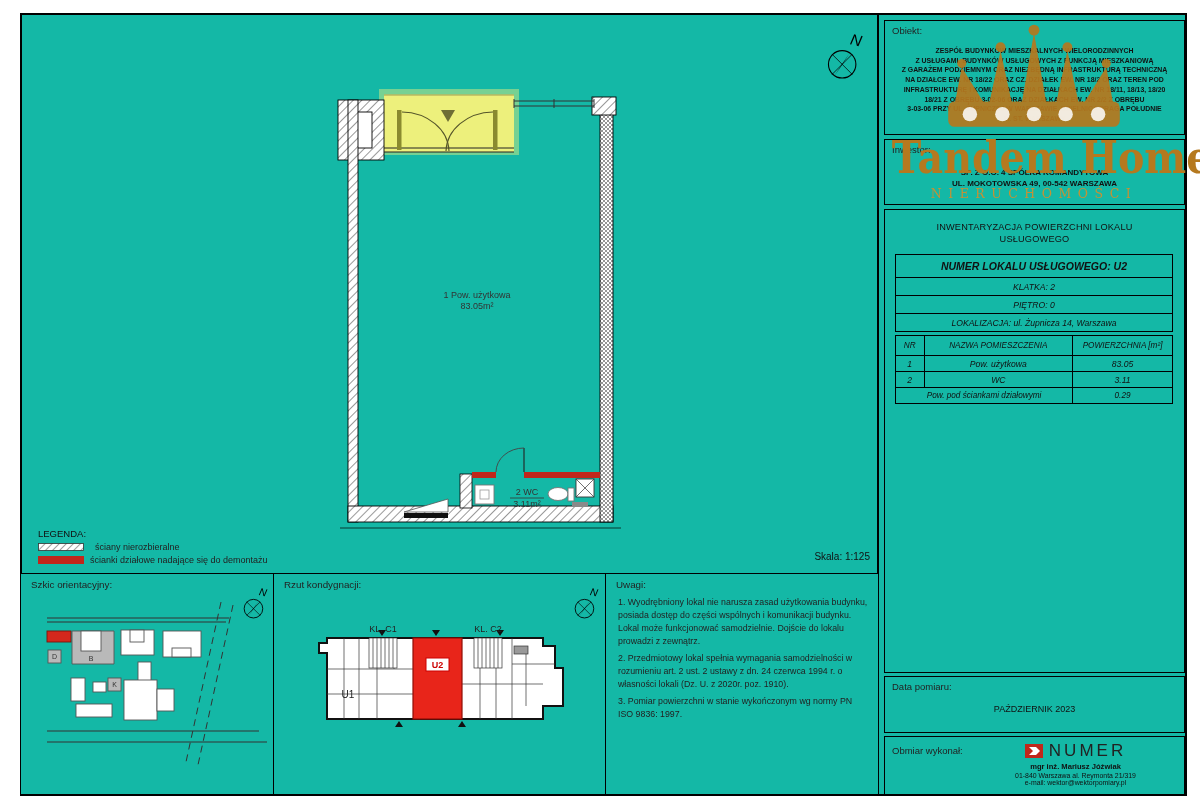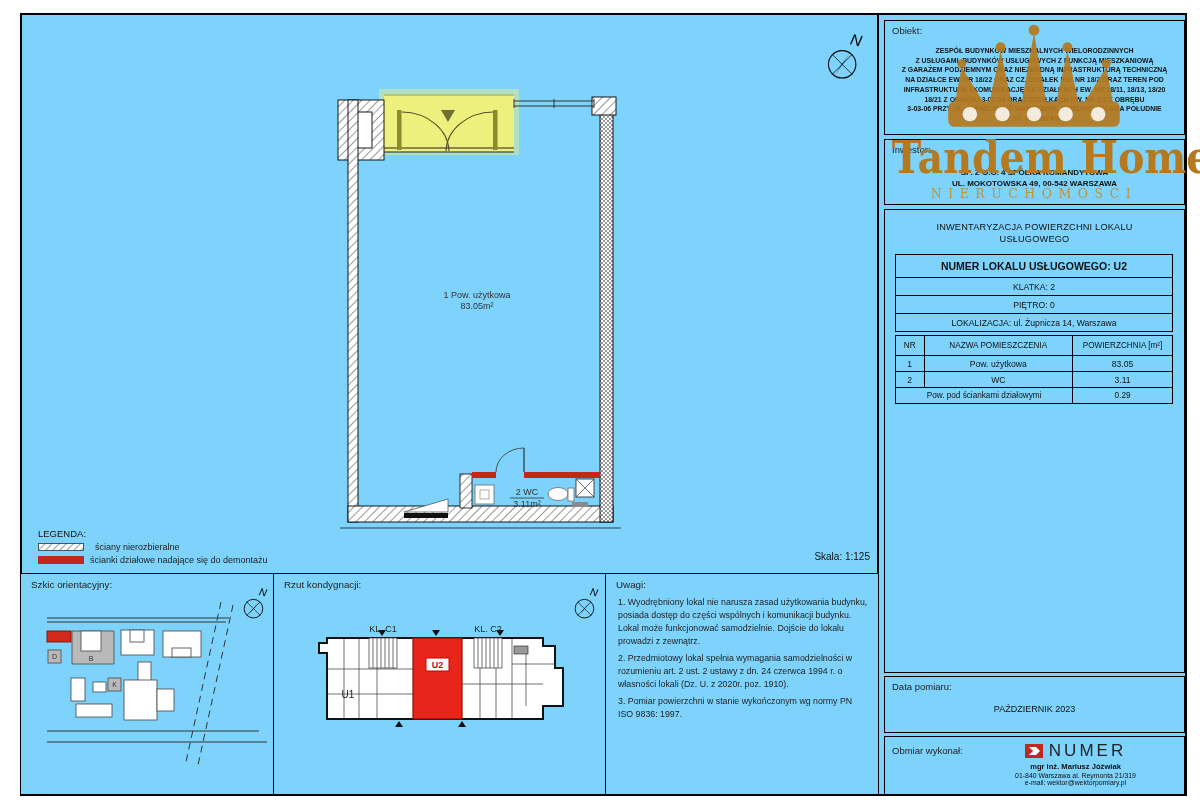--- a/index.html
+++ b/index.html
@@ -1,26 +1,26 @@
 <!DOCTYPE html>
 <html><head>
 <meta charset="utf-8">
 <style>
   html,body{margin:0;padding:0;background:#e8e8e8;}
   #app{position:relative;width:1200px;height:808px;background:#fff;font-family:"Liberation Sans",sans-serif;color:#111;overflow:hidden;}
   .abs{position:absolute;}
-  .frame{position:absolute;border:1.6px solid #000;background:#7dd3fc;}
+  .frame{position:absolute;border:1.6px solid #000;background:#14b8a6;}
   .boxlabel{position:absolute;left:7px;top:4px;font-size:9.5px;color:#222;}
   .centered{text-align:center;}
   
   .obiekt-lines{position:absolute;left:2px;right:2px;top:25px;font-size:6.9px;font-weight:700;line-height:9.7px;text-align:center;white-space:nowrap;overflow:hidden;}
   .inwestor-lines{position:absolute;left:2px;right:2px;top:27px;font-size:8px;font-weight:700;line-height:11px;text-align:center;}
   .inv-heading{position:absolute;left:0;right:0;top:11px;font-size:9.2px;line-height:12px;text-align:center;letter-spacing:.2px;}
   table.blk{border-collapse:collapse;width:278px;}
-  table.blk td,table.blk th{border:1.3px solid #000;text-align:center;vertical-align:middle;padding:0;}
+  table.blk td,table.blk th{border:1.3px solid #000;text-align:center;vertical-align:middle;padding:0;font-style:italic;}
   .wordmark{position:absolute;left:876px;top:130px;width:316px;height:58px;font-family:"DejaVu Serif",serif;font-size:44px;font-weight:700;color:#b5791f;text-align:center;white-space:nowrap;transform:scaleX(.9);line-height:56px;z-index:6;pointer-events:none;}
   .wm-sub{position:absolute;left:884px;top:186px;width:300px;text-align:center;font-family:"DejaVu Serif",serif;font-size:12.5px;letter-spacing:6.5px;color:#c49235;z-index:6;pointer-events:none;}
   .uwagi-text{position:absolute;left:12px;right:10px;top:22px;font-size:8.8px;line-height:13px;color:#222;}
   .uwagi-text p{margin:0 0 4px 0;}
   .legend-row{position:absolute;font-size:9px;color:#222;display:flex;align-items:center;gap:6px;}
   .paneltitle{position:absolute;left:10px;top:5px;font-size:9.8px;color:#222;}
   .total-row{position:absolute;left:10px;display:flex;width:278px;height:22px;align-items:center;}
   svg text{font-family:"Liberation Sans",sans-serif;}
 </style>
 </head>

